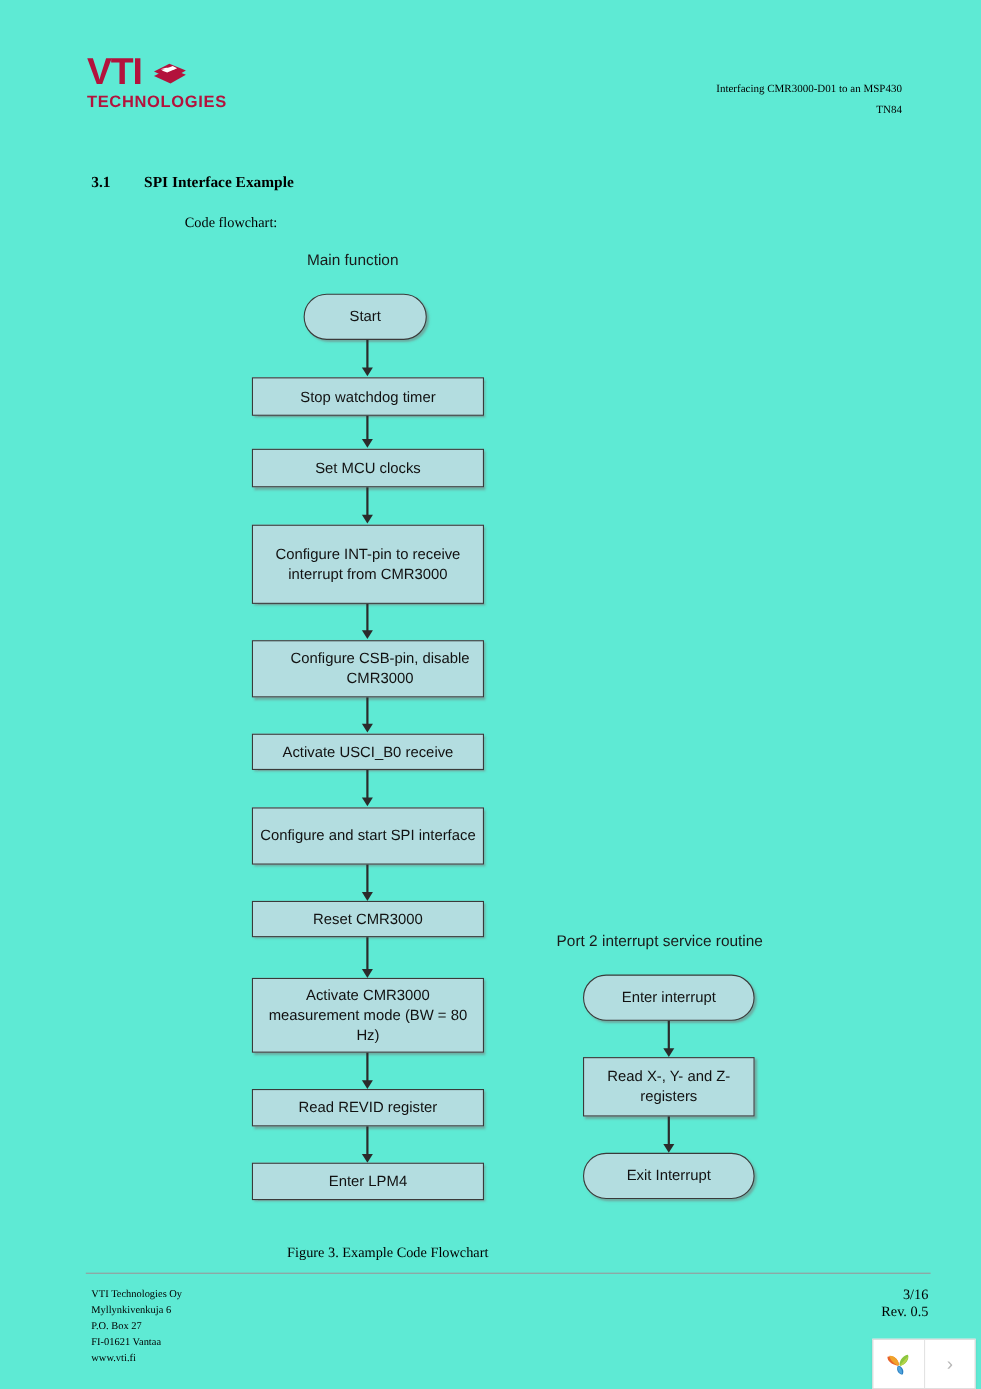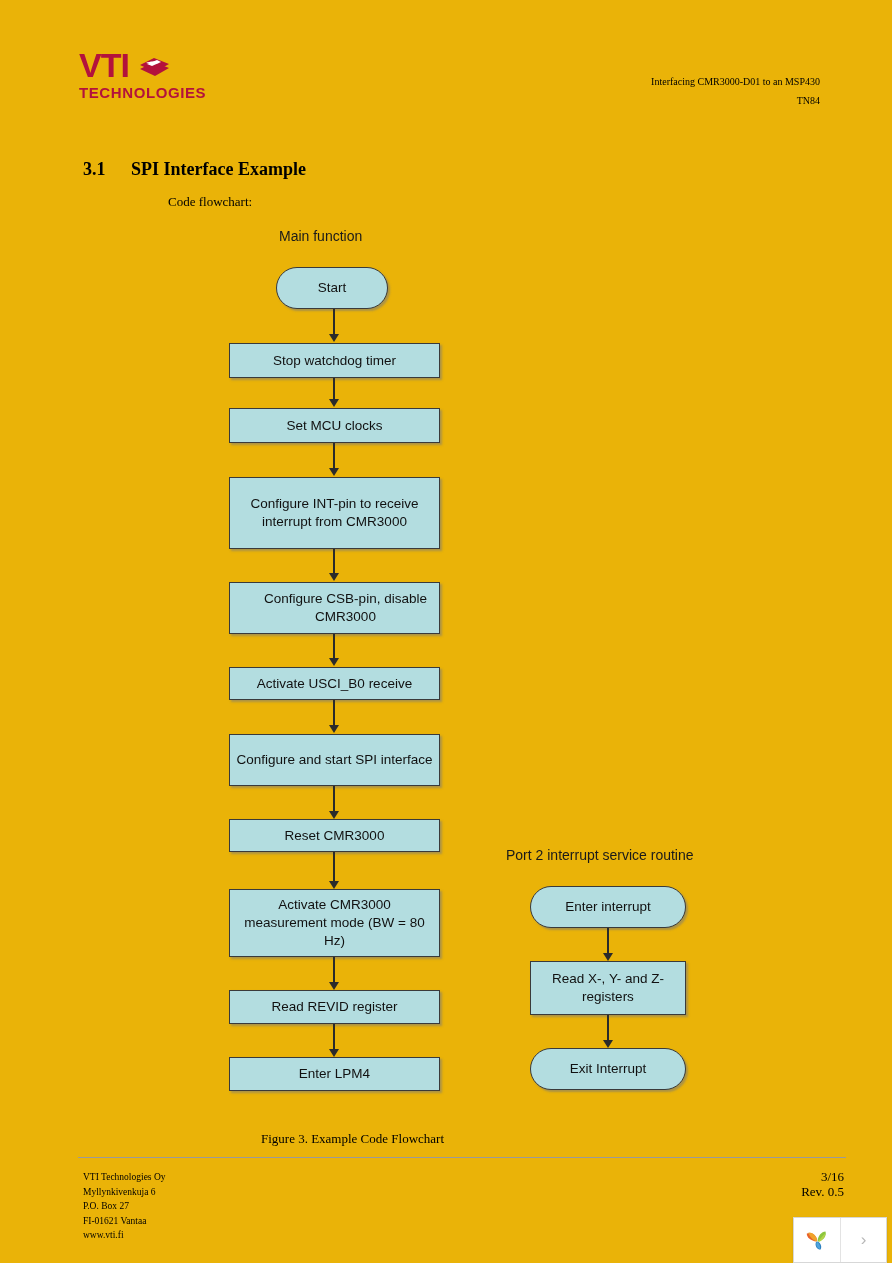--- a/index.html
+++ b/index.html
@@ -15,21 +15,21 @@
     overflow: hidden;
     font-family: "Liberation Serif", serif;
     color: #000000;
   }
 
   
   .page {
     position: absolute;
     left: 0; top: 0;
     width: 892px; height: 1263px;
-    background: #eab308;
+    background: #5eead4;
   }
 
   
   .logo-block {
     position: absolute;
     left: 79px;
     top: 48px;
     width: 220px;
     height: 56px;
   }
@@ -74,21 +74,21 @@
   .doc-header .title-line { display: block; }
   .doc-header .code-line { display: block; margin-top: 4px; }
 
   
   .section-head {
     position: absolute;
     left: 83px;
     top: 159px;
     font-family: "Liberation Serif", serif;
     font-weight: bold;
-    font-size: 18px;
+    font-size: 14px;
     white-space: nowrap;
   }
   .section-head .num { display: inline-block; width: 48px; }
 
   .code-flow-label {
     position: absolute;
     left: 168px;
     top: 194px;
     font-family: Liberation Serif, serif;
     font-size: 13px;

